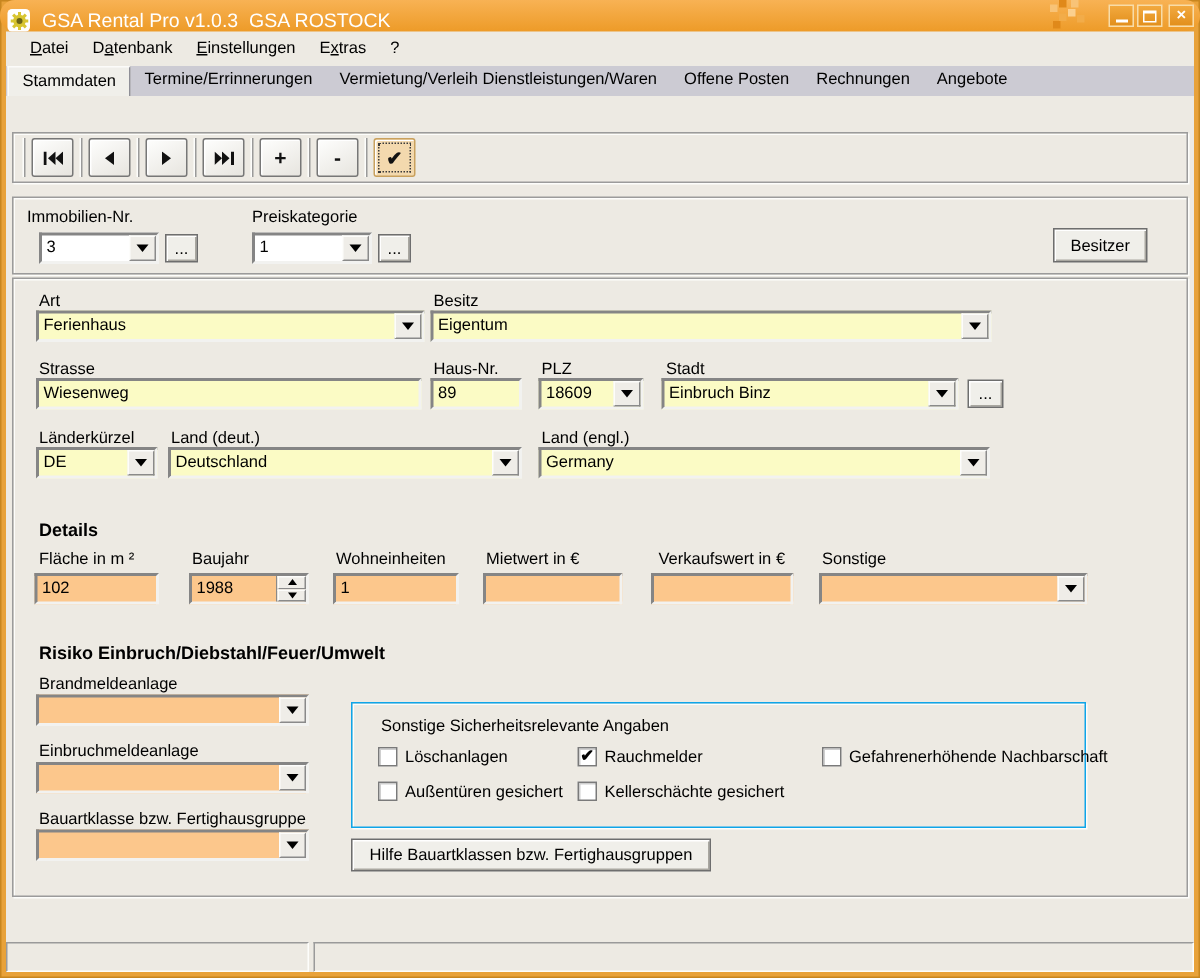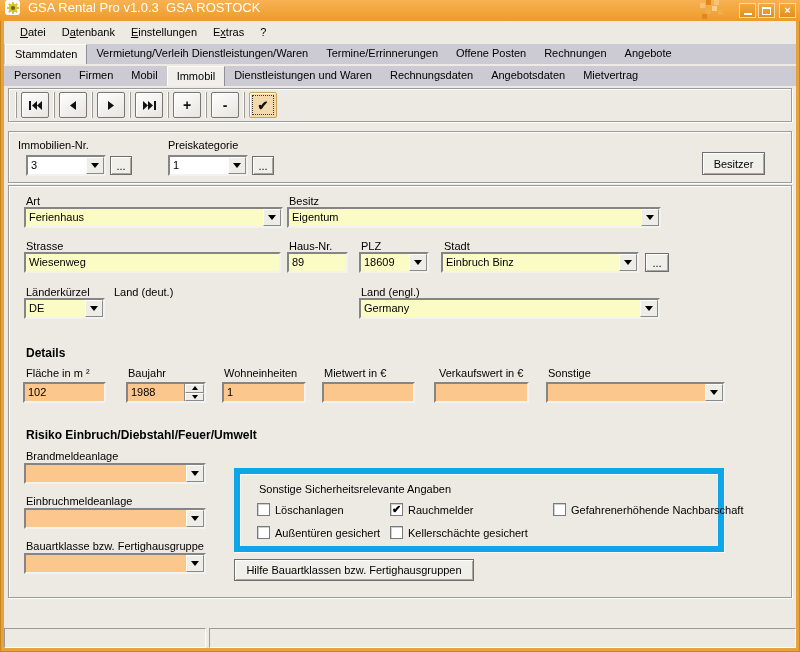--- a/index.html
+++ b/index.html
@@ -4,21 +4,21 @@
 <style>
   * { margin:0; padding:0; box-sizing:border-box; }
   html,body { background:#777; }
   body { font-family:"Liberation Sans", sans-serif; font-size:11px; color:#000; }
 
   .window { position:relative; width:800px; height:652px; background:#E8A23A;
             box-shadow: inset 0 0 0 1px #C8861F; overflow:hidden; }
 
   
   .titlebar { position:absolute; left:0; top:0; width:800px; height:21px;
-              background:linear-gradient(#F8B254,#ED9B28); display:flex; align-items:flex-start; }
+              background:linear-gradient(#F8B254,#ED9B28); display:flex; align-items:flex-end;border-radius:10px; }
   .app-icon { width:15px; height:15px; background:#fff; border-radius:3px; margin:0 4px 0 5px;
               display:flex; align-items:center; justify-content:center; flex:0 0 auto; }
   .title-text { color:#fff; font-size:13px; white-space:pre; padding-left:4px; }
   .mosaic { position:absolute; right:66px; top:0; }
   .win-btns { position:absolute; right:4px; top:3px; display:flex; }
   .win-btn { width:17px; height:15px; border:1px solid #F8DCA8; margin-left:2px;
              background:linear-gradient(#F2A93F,#E28F1C); display:flex; align-items:center;
              justify-content:center; color:#fff; }
   .win-btn.close { margin-left:4px; font-size:11px; font-weight:bold; line-height:1; }
   .glyph-min { width:8px; height:2px; background:#fff; margin-top:7px; }
@@ -83,21 +83,21 @@
               border-bottom:4px solid #000; }
   .arr-down-s { width:0; height:0; border-left:3px solid transparent; border-right:3px solid transparent;
               border-top:4px solid #000; }
 
   .btn { position:absolute; background:#F0EFEA; border:1px solid #6E6E6E;
          box-shadow:inset 1px 1px 0 #fff, inset -1px -1px 0 #A9A7A0;
          display:flex; align-items:center; justify-content:center; white-space:nowrap; }
 
   
   .groupbox { position:absolute; left:225px; top:282px; width:490px; height:84px;
-              border:6px solid #0ea5e9; box-shadow:1px 1px 0 #FDFDFB, inset 1px 1px 0 #FDFDFB; }
+              border:1px solid #0ea5e9; box-shadow:1px 1px 0 #FDFDFB, inset 1px 1px 0 #FDFDFB; }
   .cb { position:absolute; display:flex; align-items:flex-end; }
   .cb-box { width:13px; height:13px; background:#fff; border:1px solid #7A7A7A;
             box-shadow:inset 1px 1px 0 #CFCFCF; display:flex; align-items:center;
             justify-content:center; flex:0 0 auto; }
   .cb-mark { font-size:11px; font-weight:bold; line-height:1; margin-top:-1px; }
   .cb-label { padding-left:5px; white-space:nowrap; }
 
   
   .statusbar { position:absolute; left:0; right:0; bottom:0; height:20px; display:flex; }
   .status-panel { border:1px solid; border-color:#9A9A9A #FDFDFB #FDFDFB #9A9A9A;
@@ -153,37 +153,27 @@
     <div class="menubar">
       <span class="menu-item"><span></span><span class="accel">D</span><span>atei</span></span>
       <span class="menu-item"><span>D</span><span class="accel">a</span><span>tenbank</span></span>
       <span class="menu-item"><span></span><span class="accel">E</span><span>instellungen</span></span>
       <span class="menu-item"><span>E</span><span class="accel">x</span><span>tras</span></span>
       <span class="menu-item"><span></span><span class="accel"></span><span>?</span></span>
     </div>
 
     <div class="tabstrip tabs1">
       <span class="tab active">Stammdaten</span>
+      <span class="tab">Termine/Errinnerungen</span>
       <span class="tab">Vermietung/Verleih Dienstleistungen/Waren</span>
-      <span class="tab">Termine/Errinnerungen</span>
       <span class="tab">Offene Posten</span>
       <span class="tab">Rechnungen</span>
       <span class="tab">Angebote</span>
     </div>
 
-    <div class="tabstrip tabs2">
-      <span class="tab">Personen</span>
-      <span class="tab">Firmen</span>
-      <span class="tab">Mobil</span>
-      <span class="tab active">Immobil</span>
-      <span class="tab">Dienstleistungen und Waren</span>
-      <span class="tab">Rechnungsdaten</span>
-      <span class="tab">Angebotsdaten</span>
-      <span class="tab">Mietvertrag</span>
-    </div>
 
     <div class="toolbar">
       <span class="tb-group">
         <span class="tb-sep"></span>
         <button class="tb-btn">
           <svg width="13" height="9" viewBox="0 0 13 9" fill="#111">
               <rect x="0" y="0" width="2" height="9"></rect>
               <path d="M8 0 L3 4.5 L8 9 Z"></path>
               <path d="M13 0 L8 4.5 L13 9 Z"></path>
             </svg>
@@ -308,20 +298,26 @@
         </div>
 
       <span class="lbl" style="left:17px;top:100px;">Länderkürzel</span>
       <div class="combo yellow" style="left:15px;top:112px;width:81px;gap:12px;">
         <span class="combo-val">DE</span>
         <span class="combo-btn">
             <span class="arr-down"></span>
           </span>
       </div>
       <span class="lbl" style="left:105px;top:100px;">Land (deut.)</span>
+      <div class="combo yellow" style="left:103px;top:112px;width:236px;">
+        <span class="combo-val">Deutschland</span>
+        <span class="combo-btn">
+            <span class="arr-down"></span>
+          </span>
+      </div>
       <span class="lbl" style="left:352px;top:100px;">Land (engl.)</span>
       <div class="combo yellow" style="left:350px;top:112px;width:301px;">
         <span class="combo-val">Germany</span>
         <span class="combo-btn">
             <span class="arr-down"></span>
           </span>
       </div>
 
       <span class="heading" style="left:17px;top:160px;">Details</span>
 

